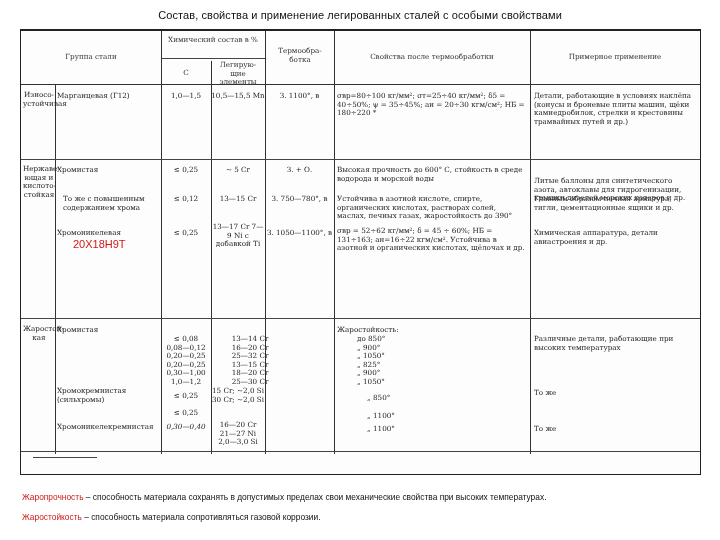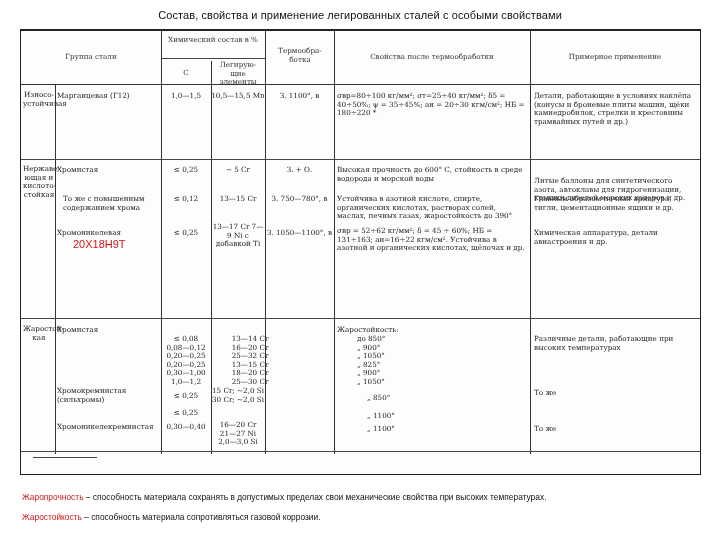--- a/index.html
+++ b/index.html
@@ -121,21 +121,21 @@
       <div>15 Cr; ~2,0 Si</div>
       <div>30 Cr; ~2,0 Si</div>
     </div>
   <div class="cell" style="left:346px; top:358px; width:60px; line-height:18px;">
       <div>„ 850°</div>
       <div>„ 1100°</div>
     </div>
   <div class="cell" style="left:513px; top:358px; width:160px;">То же</div>
 
   <div class="cell" style="left:36px; top:392px; width:100px;">Хромоникелекремнистая</div>
-  <div class="cell c" style="left:140px; top:392px; width:50px;">0,30—0,40</div>
+  <div class="cell c" style="left:140px; top:392px; width:50px;font-style:italic;">0,30—0,40</div>
   <div class="cell c" style="left:190px; top:390px; width:54px;">
       <div>16—20 Cr</div>
       <div>21—27 Ni</div>
       <div>2,0—3,0 Si</div>
     </div>
   <div class="cell" style="left:346px; top:394px; width:60px;">„ 1100°</div>
   <div class="cell" style="left:513px; top:394px; width:160px;">То же</div>
 
   <div class="fn-rule" style="top:426px;"></div>
 </div>

